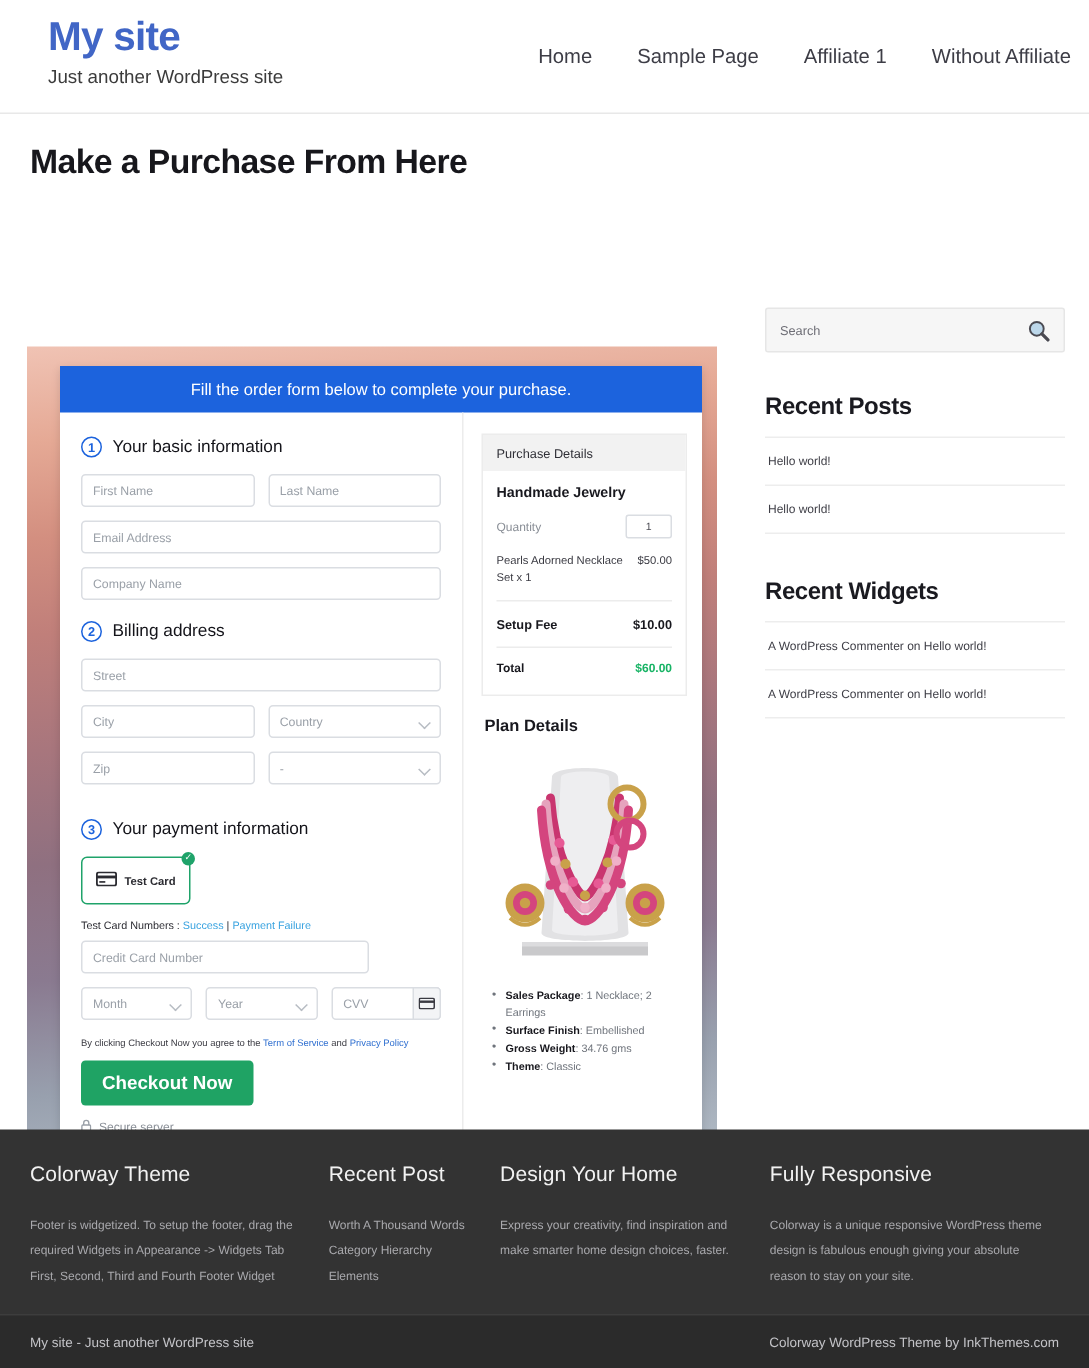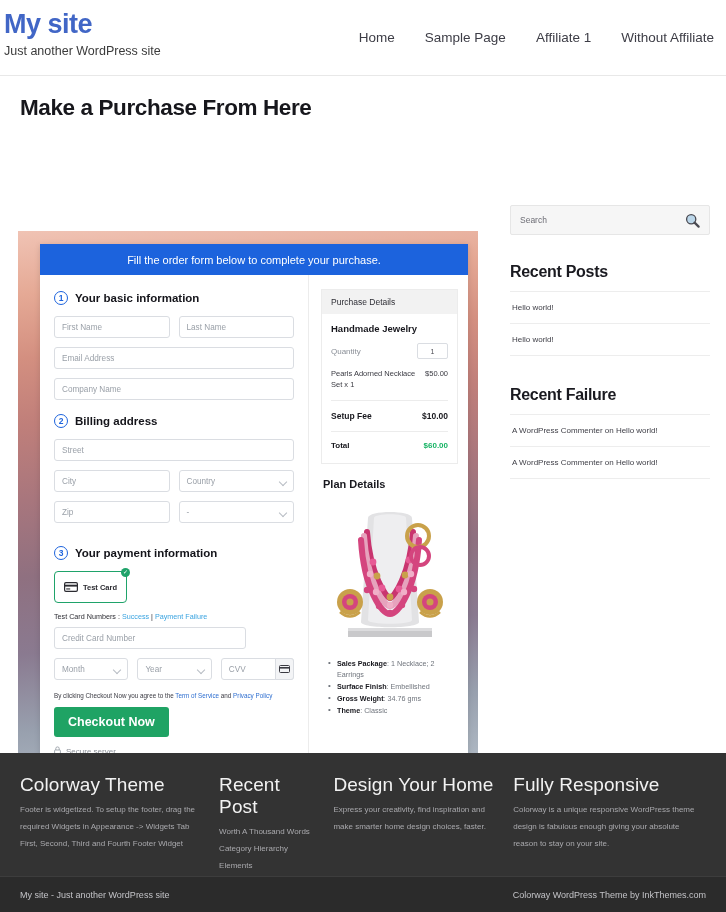--- a/index.html
+++ b/index.html
@@ -10,21 +10,21 @@
     overflow: hidden;
   }
 
   
   .site-header {
     position: relative;
     height: 76px;
     padding: 12px 20px 0 20px;
     border-bottom: 1px solid #e8e8e8;
   }
-  .brand { position: absolute; left: 4px; top: 10px; }
+  .brand { position: absolute; left: 32px; top: 10px; }
   .site-title {
     font-size: 27px; font-weight: 700; color: #4166c6;
     letter-spacing: -0.5px; line-height: 1.1;
   }
   .site-tagline {
     font-size: 12.5px; color: #3b3b3b; margin-top: 4px;
   }
   .main-nav {
     position: absolute; right: 12px; top: 30px;
     display: flex; gap: 30px; align-items: center;
@@ -81,21 +81,21 @@
     display: flex; align-items: center; gap: 7px;
     margin-bottom: 11px;
   }
   .step-num {
     width: 14px; height: 14px; border-radius: 50%;
     border: 1.3px solid #1c63dd; color: #1c63dd;
     font-size: 8.5px; font-weight: 700;
     display: flex; align-items: center; justify-content: center;
     flex: 0 0 auto;
   }
-  .step-label { font-size: 11.5px; font-weight: 700; color: #14141a; }
+  .step-label { font-size: 11.5px; font-weight: 400; color: #14141a; }
 
   .field {
     height: 22px; width: 100%;
     border: 1px solid #dadde2; border-radius: 3px;
     background: #fff; color: #9aa0a8;
     font-size: 8.2px; font-family: Liberation Sans, sans-serif;
     padding: 0 7px; margin-bottom: 9px;
     display: flex; align-items: center;
   }
   .row2 { display: flex; gap: 9px; }
@@ -239,22 +239,22 @@
     background: #333333;
     padding: 21px 20px 0 20px;
     display: flex;
   }
   .fcol { padding-right: 14px; }
   .fcol:nth-child(1) { width: 206px; }
   .fcol:nth-child(2) { width: 118px; }
   .fcol:nth-child(3) { width: 186px; }
   .fcol:nth-child(4) { width: 200px; padding-right: 0; }
   .fcol h4 {
-    font-size: 19px; font-weight: 400; color: #f2f2f2;
-    margin-bottom: 6px; letter-spacing: 0.1px;
+    font-size: 14px; font-weight: 400; color: #f2f2f2;
+    margin-bottom: 19px; letter-spacing: 0.1px;
   }
   .fcol p, .fcol li {
     font-size: 8px; color: #a9a9ad; line-height: 2.1; list-style: none;
   }
   .footer-bar {
     position: absolute; left: 0; top: 876px;
     width: 726px; height: 36px;
     background: #2b2b2b;
     border-top: 1px solid #3d3d3d;
     display: flex; align-items: center; justify-content: space-between;
@@ -467,21 +467,21 @@
 
     <div>
       <div class="widget-title">Recent Posts</div>
       <ul class="widget-list">
         <li>Hello world!</li>
         <li>Hello world!</li>
       </ul>
     </div>
 
     <div>
-      <div class="widget-title">Recent Failure</div>
+      <div class="widget-title">Recent Widgets</div>
       <ul class="widget-list">
         <li>A WordPress Commenter on Hello world!</li>
         <li>A WordPress Commenter on Hello world!</li>
       </ul>
     </div>
   </aside>
 </div>
 
 <div class="footer-main">
   <div class="fcol">

